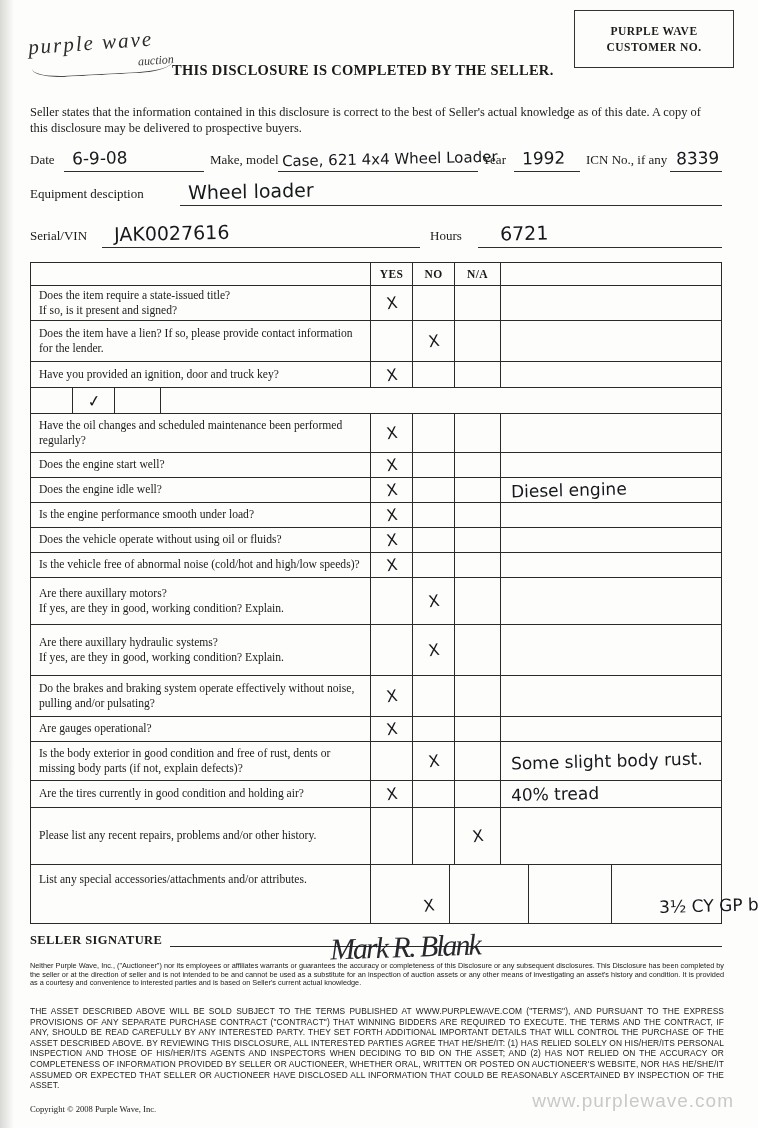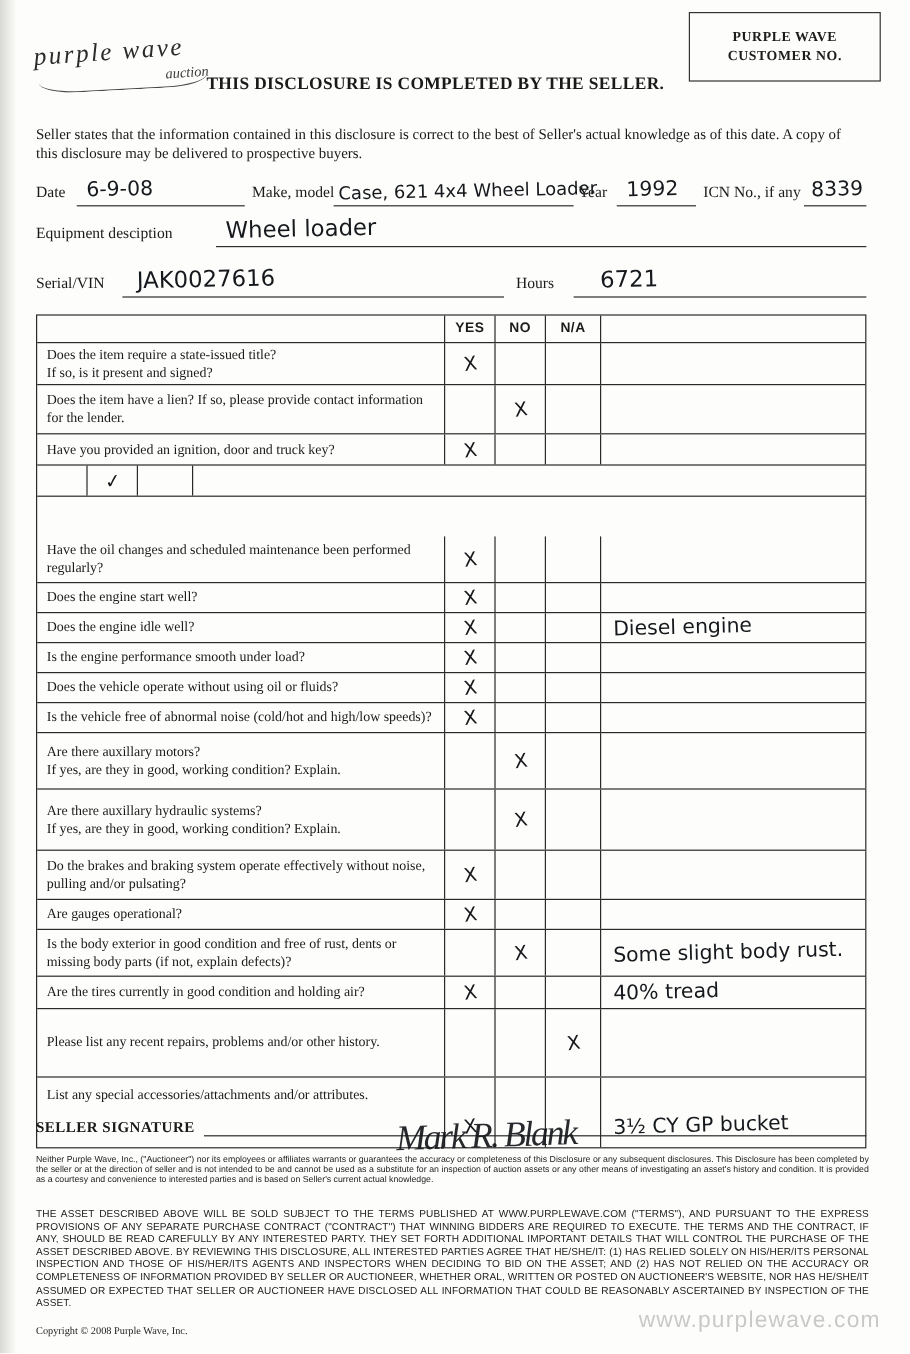--- a/index.html
+++ b/index.html
@@ -187,21 +187,21 @@
   .c-na { width: 46px; }
   .c-com {
     flex: 1;
     box-sizing: border-box;
     position: relative;
     padding-left: 8px;
   }
   .thead .c-q,
   .thead .c-mark,
   .thead .c-com {
-    font-family: Liberation Sans, sans-serif;
+    font-family: Liberation Serif, serif;
     font-size: 11.5px;
     font-weight: bold;
     letter-spacing: 0.4px;
     display: flex;
     align-items: center;
     justify-content: center;
     padding: 0;
   }
   .thead .c-com { justify-content: flex-start; padding-left: 8px; }
   .x {
@@ -421,21 +421,21 @@
           <span class="x">✓</span>
         </div>
       <div class="c-mark c-na">
           <span class="x"></span>
         </div>
       <div class="c-com">
           <span class="comment-hand"></span>
         </div>
     </div>
 
-    <div class="trow" style="min-height:38px;margin-top:33px;">
+    <div class="trow" style="min-height:38px;">
       <div class="c-q">Have the oil changes and scheduled maintenance been performed regularly?</div>
       <div class="c-mark">
           <span class="x">X</span>
         </div>
       <div class="c-mark">
           <span class="x"></span>
         </div>
       <div class="c-mark c-na">
           <span class="x"></span>
         </div>
@@ -631,21 +631,21 @@
           <span class="x"></span>
         </div>
       <div class="c-mark c-na">
           <span class="x">X</span>
         </div>
       <div class="c-com">
           <span class="comment-hand"></span>
         </div>
     </div>
 
-    <div class="trow last" style="min-height:58px;">
+    <div class="trow last" style="min-height:58px;gap:37px;">
       <div class="c-q" style="align-items:flex-start; padding-top:8px;">List any special accessories/attachments and/or attributes.</div>
       <div class="c-mark">
           <span class="x" style="top:auto; bottom:8px; transform:translateX(-50%) rotate(-8deg);">X</span>
         </div>
       <div class="c-mark">
           <span class="x"></span>
         </div>
       <div class="c-mark c-na">
           <span class="x"></span>
         </div>

